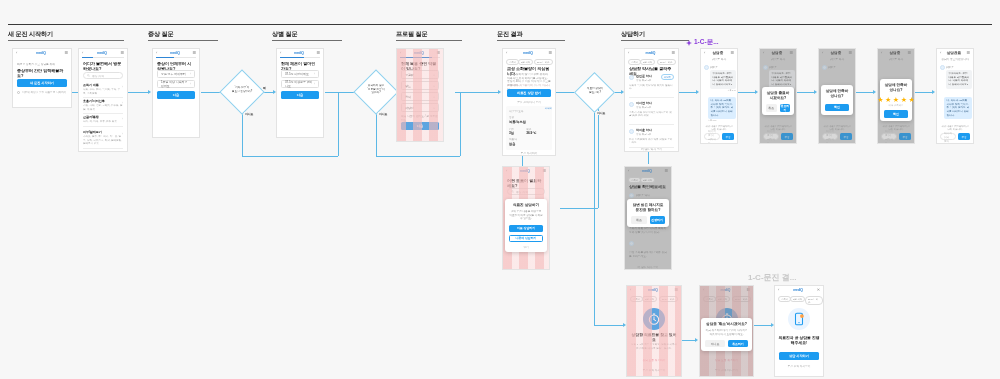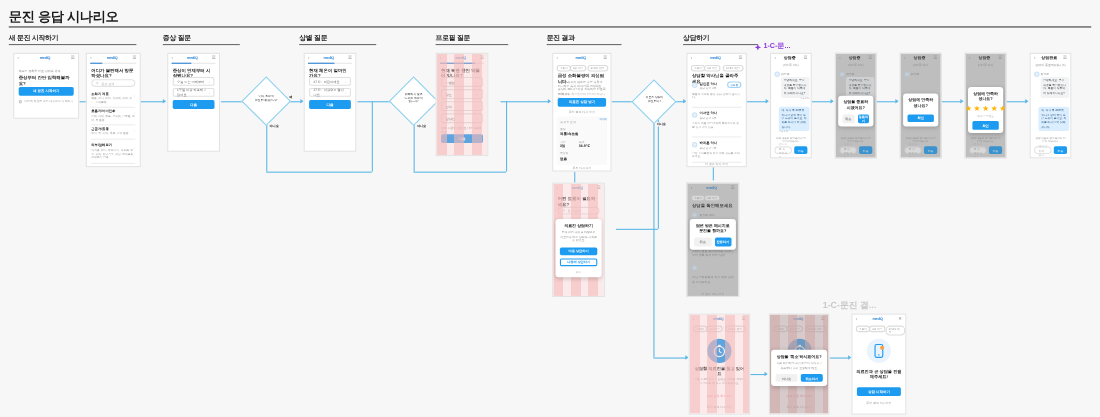--- a/index.html
+++ b/index.html
@@ -163,21 +163,20 @@
   .ill-title { position:absolute; left:3px; right:3px; text-align:center;
                font-size:3.8px; font-weight:700; color:#1b1b1b; line-height:1.35; }
   .ill-body { position:absolute; left:3px; right:3px; text-align:center;
               font-size:2.5px; color:#9b9b9b; line-height:1.45; }
 </style>
 </head>
 <body>
 
 <div id="canvas">
 
-  <div class="page-title">문진 응답 시나리오</div>
   <div class="title-rule"></div>
 
   <div class="sec-head" style="left:8px;  top:30px;">새 문진 시작하기</div>
   <div class="sec-rule" style="left:8px;  top:40px; width:116px;"></div>
 
   <div class="sec-head" style="left:148px; top:30px;">증상 질문</div>
   <div class="sec-rule" style="left:148px; top:40px; width:70px;"></div>
 
   <div class="sec-head" style="left:272px; top:30px;">상별 질문</div>
   <div class="sec-rule" style="left:272px; top:40px; width:70px;"></div>

